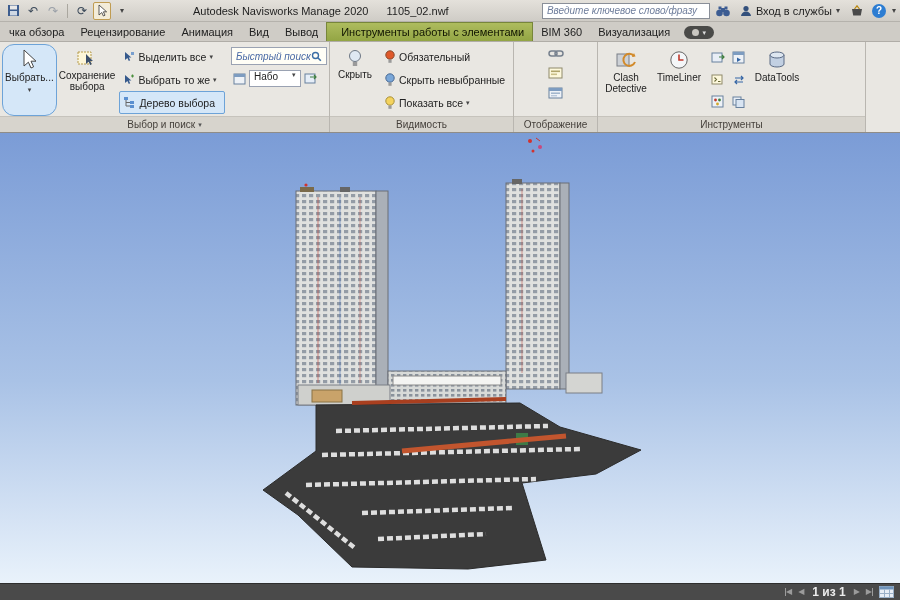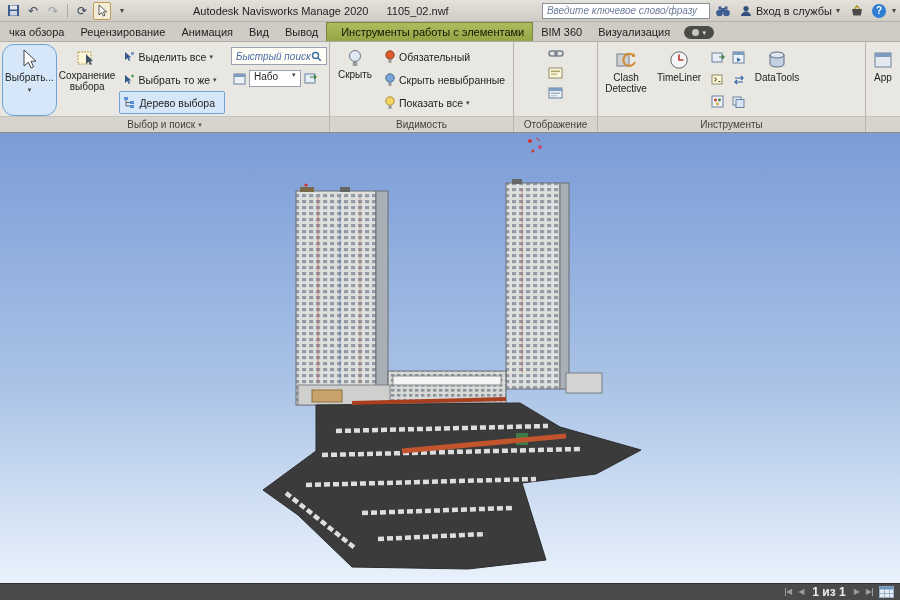--- a/index.html
+++ b/index.html
@@ -399,34 +399,20 @@
               </svg>
           </span>
           <span>DataTools</span>
         </div>
       </div>
       <div class="rg-label">
         <span>Инструменты</span>
       </div>
     </div>
 
-    <div class="rgroup" style="flex:1;border-right:none;overflow:hidden">
-      <div class="rg-content">
-        <div class="bb" style="width:40px">
-          <span class="ic">
-            <svg width="20" height="22">
-                <rect x="2" y="4" width="16" height="14" fill="#e4e9f0" stroke="#68819e"></rect>
-                <rect x="2" y="4" width="16" height="4" fill="#7d9cc0"></rect>
-              </svg>
-          </span>
-          <span>App</span>
-        </div>
-      </div>
-      <div class="rg-label"></div>
-    </div>
 
   </div>
 
   <div class="viewport">
     <svg width="900" height="450" viewBox="0 0 900 450">
       <defs>
         <pattern id="win" width="7" height="6" patternUnits="userSpaceOnUse">
           <rect width="7" height="6" fill="#e0e1df"></rect>
           <rect x="1" y="1" width="4.2" height="3.2" fill="#949ca6"></rect>
         </pattern>

